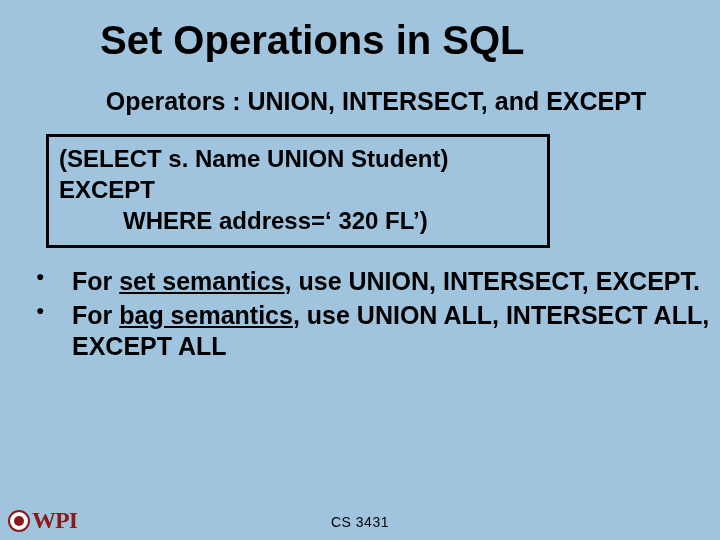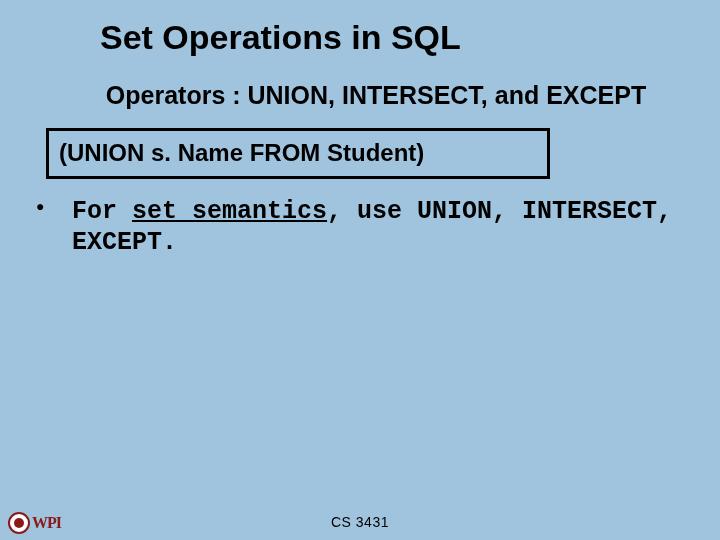--- a/index.html
+++ b/index.html
@@ -6,21 +6,21 @@
   body {
     width: 720px;
     height: 540px;
     background: #a0c4de;
     font-family: Arial, Helvetica, sans-serif;
     color: #000;
     position: relative;
     overflow: hidden;
   }
   .slide-title {
-    font-size: 34px;
+    font-size: 40px;
     font-weight: bold;
     padding: 18px 0 0 100px;
   }
   .subtitle {
     font-size: 25px;
     font-weight: bold;
     padding: 24px 0 0 32px;
     text-align: center;
   }
   .code-box {
@@ -30,21 +30,20 @@
     padding: 6px 10px 8px 10px;
     font-size: 24px;
     font-weight: bold;
     line-height: 1.3;
   }
   .code-box .indent { padding-left: 64px; }
   .bullets {
     margin: 18px 0 0 36px;
     font-size: 25px;
     font-weight: bold;
-    font-family: Liberation Mono, monospace;
   }
   .bullets li {
     list-style: none;
     position: relative;
     padding-left: 36px;
     line-height: 1.22;
     margin-bottom: 4px;
   }
   .bullets li::before {
     content: "●";
@@ -83,39 +82,44 @@
   .seal::after {
     content: "";
     position: absolute;
     inset: 4px;
     border-radius: 50%;
     background: #8a1a1a;
   }
   .wpi {
     font-family: "Times New Roman", serif;
     font-weight: bold;
-    font-size: 16px;
+    font-size: 24px;
     color: #8a1a1a;
     letter-spacing: -1px;
   }
 </style>
 </head>
 <body>
 
 <h1 class="slide-title">Set Operations in SQL</h1>
 
 <div class="subtitle">Operators : UNION,  INTERSECT, and  EXCEPT</div>
 
 <div class="code-box">
-  <div>(UNION s. Name FROM Student)</div>
+  <div>(SELECT s. Name UNION Student)</div>
+  <div>EXCEPT</div>
+  <div class="indent">WHERE address=‘ 320 FL’)</div>
 </div>
 
 <ul class="bullets">
   <li>
     <span>For </span><span class="u">set semantics</span><span>, use UNION, INTERSECT, EXCEPT.</span>
+  </li>
+  <li>
+    <span>For </span><span class="u">bag semantics</span><span>, use UNION ALL, INTERSECT ALL, EXCEPT ALL</span>
   </li>
 </ul>
 
 <div class="footer">CS 3431</div>
 
 <div class="logo">
   <div class="seal"></div>
   <div class="wpi">WPI</div>
 </div>
 

